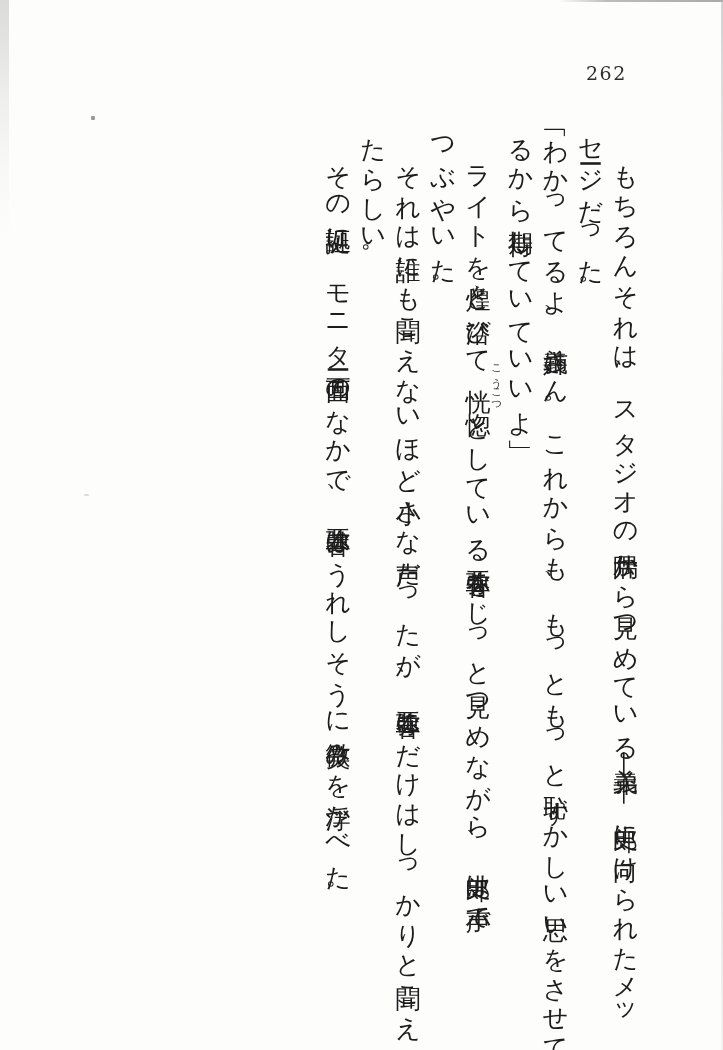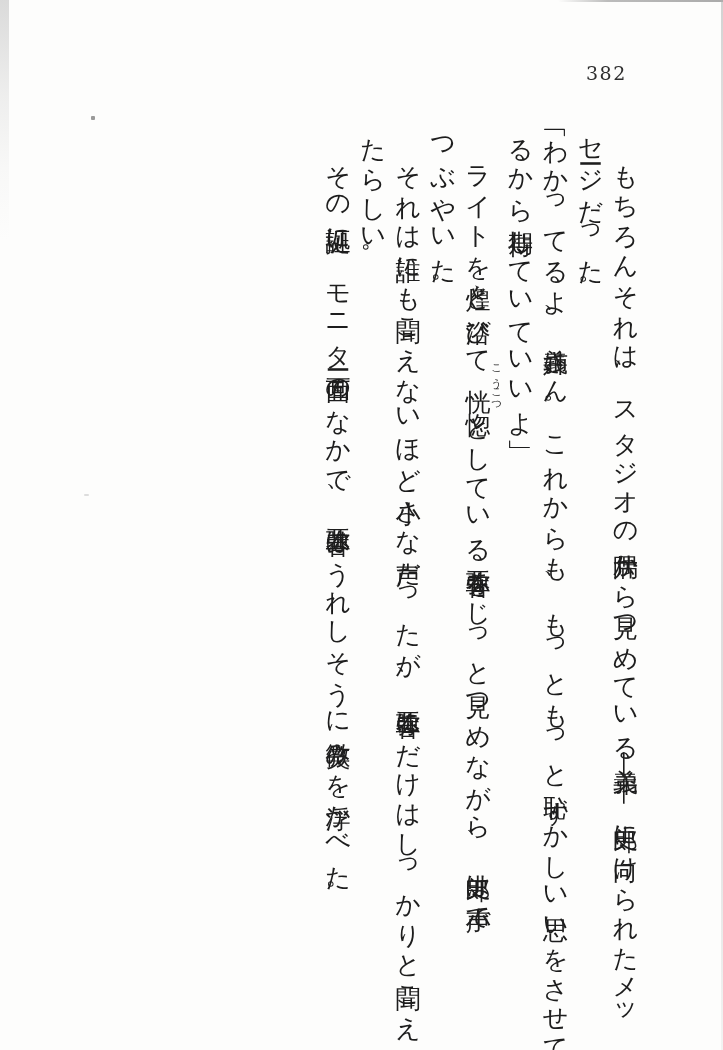--- a/index.html
+++ b/index.html
@@ -88,21 +88,21 @@
 <body>
 
 <div class="page">
 
   <div class="artifact artifact-top-edge"></div>
   <div class="artifact artifact-right-edge"></div>
   <div class="artifact artifact-left-edge"></div>
   <div class="artifact speck-1"></div>
   <div class="artifact speck-2"></div>
 
-  <div class="page-number">382</div>
+  <div class="page-number">262</div>
 
   <div class="text-block">
     <div class="line indent">もちろんそれは、スタジオの片隅から見つめている義弟――史郎に向けられたメッ</div>
     <div class="line">セージだった。</div>
     <div class="line">「わかってるよ、義姉さん。これからも、もっともっと恥ずかしい思いをさせてあげ</div>
     <div class="line">るから期待していていいよ」</div>
     <div class="line indent"><span>ライトを煌々と浴びて</span><ruby><span>恍惚</span><rt>こうこつ</rt></ruby><span>としている亜弥香をじっと見つめながら、史郎は小声で</span></div>
     <div class="line">つぶやいた。</div>
     <div class="line indent">それは誰にも聞こえないほど小さな声だったが、亜弥香にだけはしっかりと聞こえ</div>
     <div class="line">たらしい。</div>

